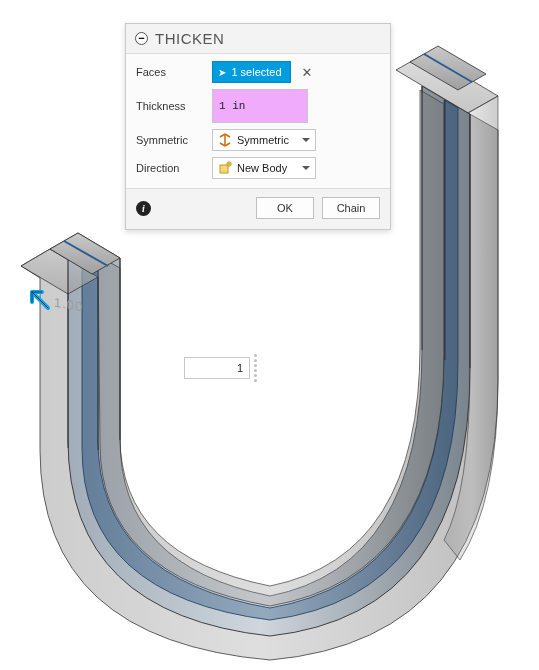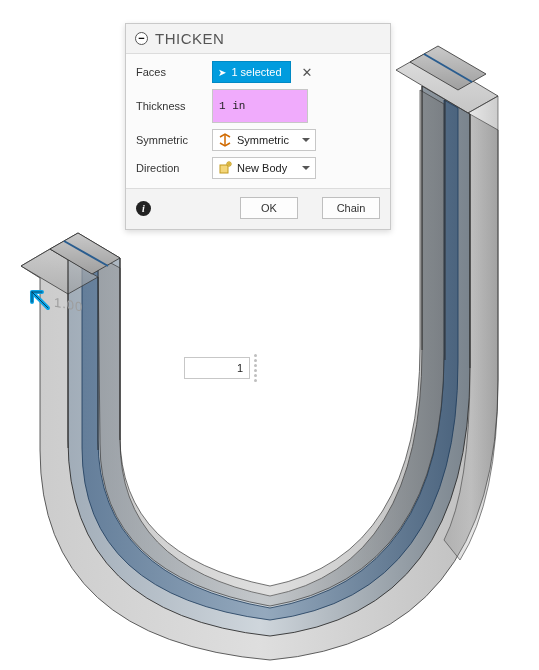--- a/index.html
+++ b/index.html
@@ -142,21 +142,20 @@
   .spacer { flex: 1; }
   .btn {
     min-width: 58px;
     height: 22px;
     background: #fdfdfd;
     border: 1px solid #bfbfbf;
     font-size: 11px;
     color: #333;
     cursor: pointer;
     padding: 0 10px;
-    margin-left: 16px;
   }
 
   
   .inline-editor {
     position: absolute;
     left: 184px;
     top: 354px;
     display: flex;
     align-items: center;
     gap: 4px;

